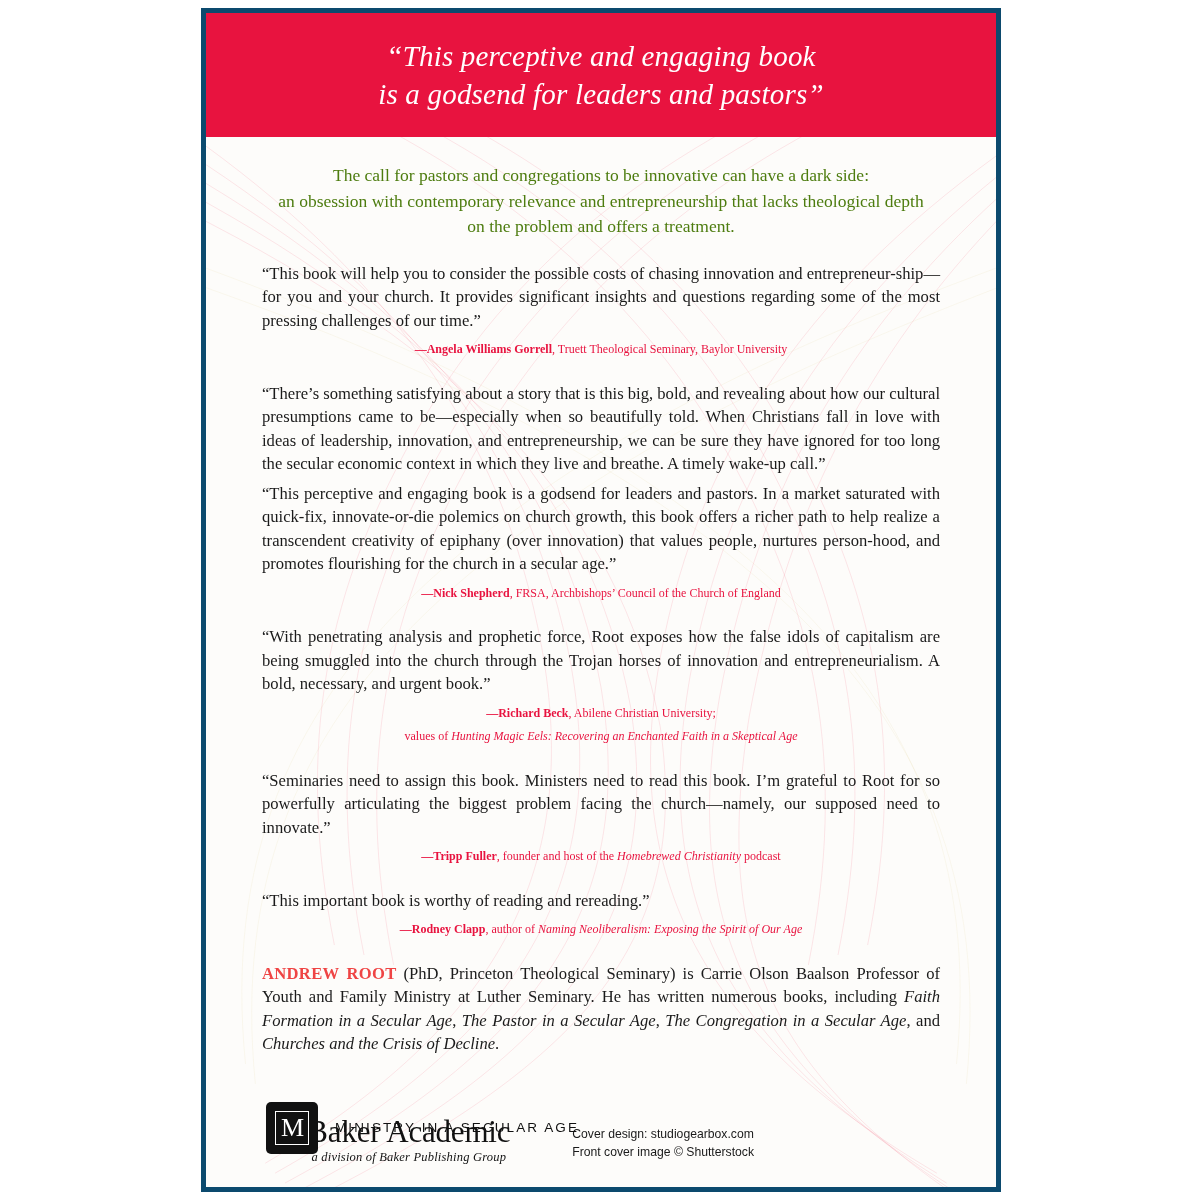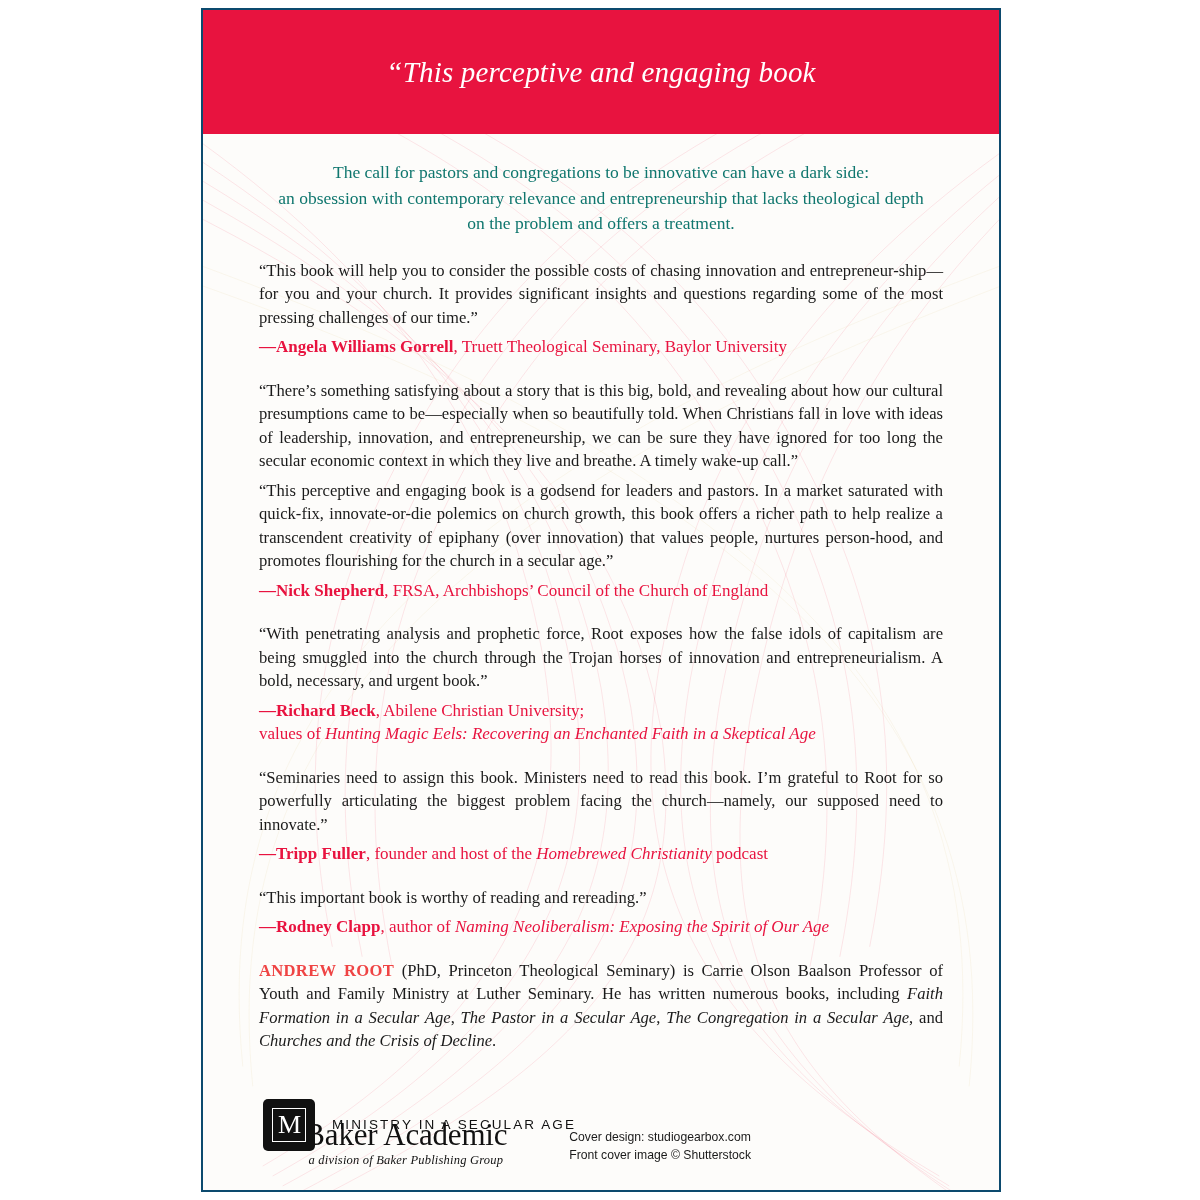--- a/index.html
+++ b/index.html
@@ -19,21 +19,21 @@
     height: 1200px;
     background: #ffffff;
   }
   .cover {
     position: absolute;
     left: 201px;
     top: 8px;
     width: 800px;
     height: 1184px;
     background: #fdfcfa;
-    border: 2px solid #0c4a6e;
+    border: 5px solid #0c4a6e;
     box-sizing: border-box;
     overflow: hidden;
   }
   
   .swirl {
     position: absolute;
     left: 0;
     top: 0;
     width: 100%;
     height: 100%;
@@ -69,36 +69,36 @@
     width: 100%;
     height: calc(100% - 124px);
     z-index: 3;
     padding: 18px 56px 0 56px;
     box-sizing: border-box;
   }
   .intro {
     text-align: center;
     font-size: 17.5px;
     line-height: 25.5px;
-    color: #0f766e;
+    color: #4d7c0f;
     margin: 8px 0 22px 0;
   }
   .intro i { font-style: italic; }
 
   .blurb {
     margin: 0 0 6px 0;
     font-size: 16.6px;
     line-height: 23.5px;
     color: #1a1a1a;
     text-align: justify;
     text-justify: inter-word;
   }
   .attrib {
-    text-align: left;
-    font-size: 17px;
+    text-align: center;
+    font-size: 12px;
     line-height: 23.5px;
     color: #e8133f;
     margin: 0 0 20px 0;
   }
   .attrib .name {
     font-weight: bold;
     color: #e8133f;
   }
   .attrib i { font-style: italic; margin-top: 20px; }
   .attrib-2line { line-height: 23.5px; }
@@ -232,20 +232,21 @@
       <g fill="none" stroke="#c9a227" stroke-opacity="0.10" stroke-width="0.7">
         <path d="M-20,250 C200,330 400,420 560,560 C720,700 780,860 760,1060"></path>
         <path d="M-20,270 C210,350 410,440 570,580 C730,720 790,880 770,1080"></path>
         <path d="M820,250 C600,330 400,420 240,560 C80,700 20,860 40,1060"></path>
         <path d="M820,270 C610,350 410,440 250,580 C90,720 30,880 50,1080"></path>
       </g>
     </svg>
 
     <div class="header-band">
       <div class="header-line">“This perceptive and engaging book</div>
+      <div class="header-line">is a godsend for leaders and pastors”</div>
     </div>
 
     <div class="content">
 
       <div class="intro">
         <div>The call for pastors and congregations to be innovative can have a dark side:</div>
         <div>an obsession with contemporary relevance and entrepreneurship that lacks theological depth</div>
         <div>on the problem and offers a treatment.</div>
       </div>
 

